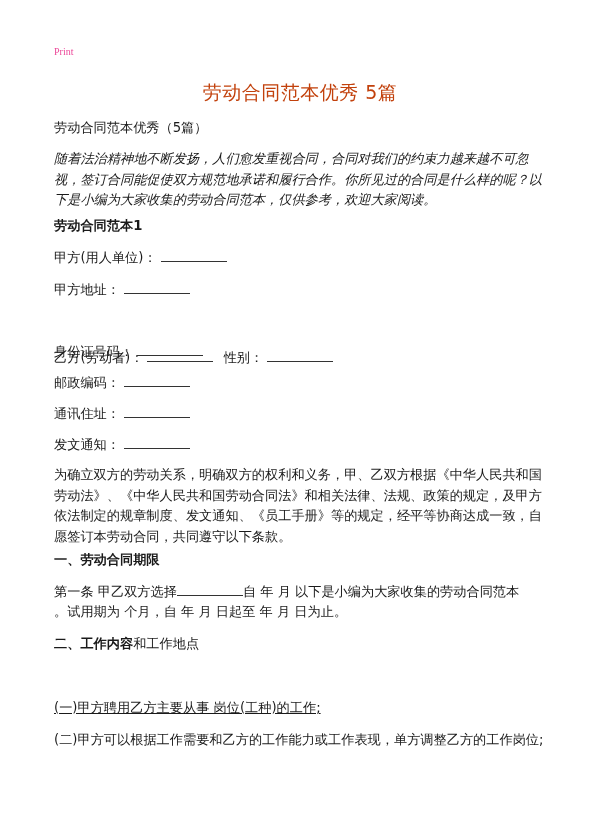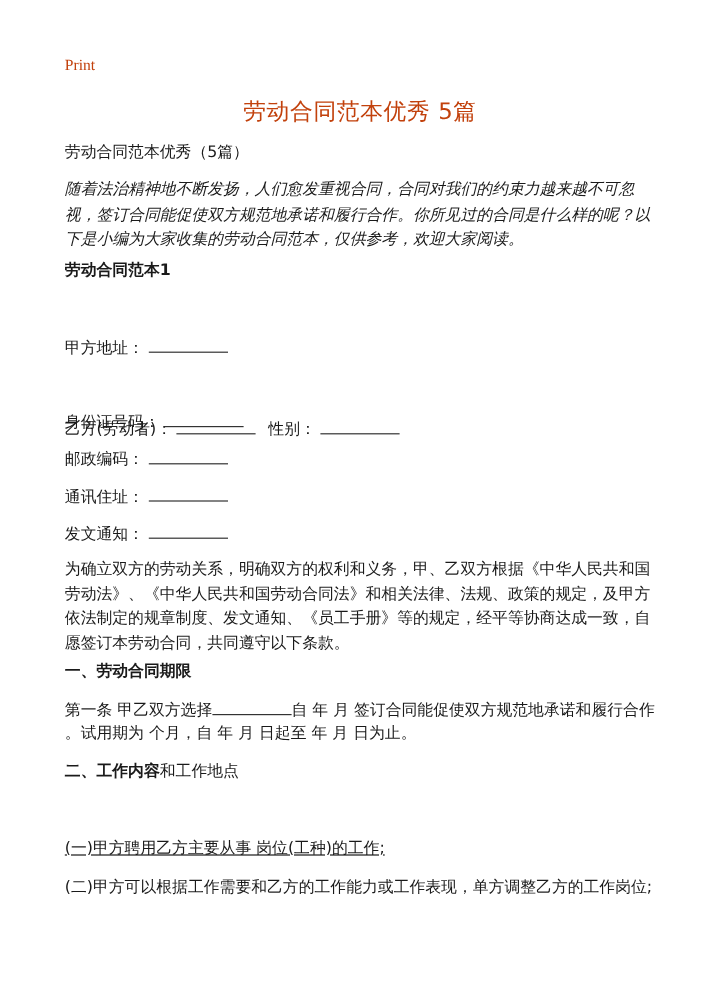--- a/index.html
+++ b/index.html
@@ -5,21 +5,21 @@
   html, body { margin: 0; padding: 0; background: #ffffff; }
   body {
     width: 600px; height: 828px; overflow: hidden; position: relative;
     font-family: "DejaVu Sans", "Liberation Sans", sans-serif;
     color: #1a1a1a;
   }
   .page { position: absolute; left: 0; top: 0; width: 600px; height: 828px; }
   .print {
     position: absolute; left: 54px; top: 46px;
     font-family: "Liberation Serif", "DejaVu Serif", serif;
-    font-size: 13px; color: #c2410c;
+    font-size: 10px; color: #ec4899;
   }
   .title {
     position: absolute; left: 0; width: 600px; top: 80px; text-align: center;
     font-size: 19px; color: #c2410c; letter-spacing: 0.5px;
   }
   .line { position: absolute; left: 54px; font-size: 13.2px; line-height: 20px; white-space: nowrap; }
   .para { position: absolute; left: 54px; width: 500px; font-size: 13.2px; line-height: 20.5px; }
   .bold { font-weight: bold; }
   .blank {
     display: inline-block; border-bottom: 1px solid #333; height: 13px;
@@ -36,20 +36,23 @@
   <div class="print">Print</div>
 
   <div class="title">劳动合同范本优秀 5篇</div>
 
   <div class="line" style="top:118px;">劳动合同范本优秀（5篇）</div>
 
   <div class="para" style="top:149px;font-style:italic;">随着法治精神地不断发扬，人们愈发重视合同，合同对我们的约束力越来越不可忽视，签订合同能促使双方规范地承诺和履行合作。你所见过的合同是什么样的呢？以下是小编为大家收集的劳动合同范本，仅供参考，欢迎大家阅读。</div>
 
   <div class="line bold" style="top:216px;text-align:right;">劳动合同范本1</div>
 
+  <div class="line" style="top:248px;">
+    <span>甲方(用人单位)：</span><span class="blank w68"></span>
+  </div>
 
   <div class="line" style="top:280px;">
     <span>甲方地址：</span><span class="blank w66"></span>
   </div>
 
   <div class="line" style="top:311px;margin-top:37px;">
     <span>乙方(劳动者)：</span><span class="blank w66"></span>
     <span style="margin-left:6px;">性别：</span><span class="blank w66"></span>
   </div>
 
@@ -67,21 +70,21 @@
 
   <div class="line" style="top:435px;">
     <span>发文通知：</span><span class="blank w66"></span>
   </div>
 
   <div class="para" style="top:465px;">为确立双方的劳动关系，明确双方的权利和义务，甲、乙双方根据《中华人民共和国劳动法》、《中华人民共和国劳动合同法》和相关法律、法规、政策的规定，及甲方依法制定的规章制度、发文通知、《员工手册》等的规定，经平等协商达成一致，自愿签订本劳动合同，共同遵守以下条款。</div>
 
   <div class="line bold" style="top:550px;">一、劳动合同期限</div>
 
   <div class="line" style="top:582px;">
-    <span>第一条 甲乙双方选择</span><span class="blank w66" style="margin-left:0;"></span><span>自 年 月 签订合同能促使双方规范地承诺和履行合作</span>
+    <span>第一条 甲乙双方选择</span><span class="blank w66" style="margin-left:0;"></span><span>自 年 月 以下是小编为大家收集的劳动合同范本</span>
   </div>
   <div class="line" style="top:602px;">。试用期为 个月，自 年 月 日起至 年 月 日为止。</div>
 
   <div class="line" style="top:634px;">
     <span class="bold">二、工作内容</span><span>和工作地点</span>
   </div>
 
 
   <div class="line" style="top:698px;text-decoration:underline;">(一)甲方聘用乙方主要从事 岗位(工种)的工作;</div>
 

